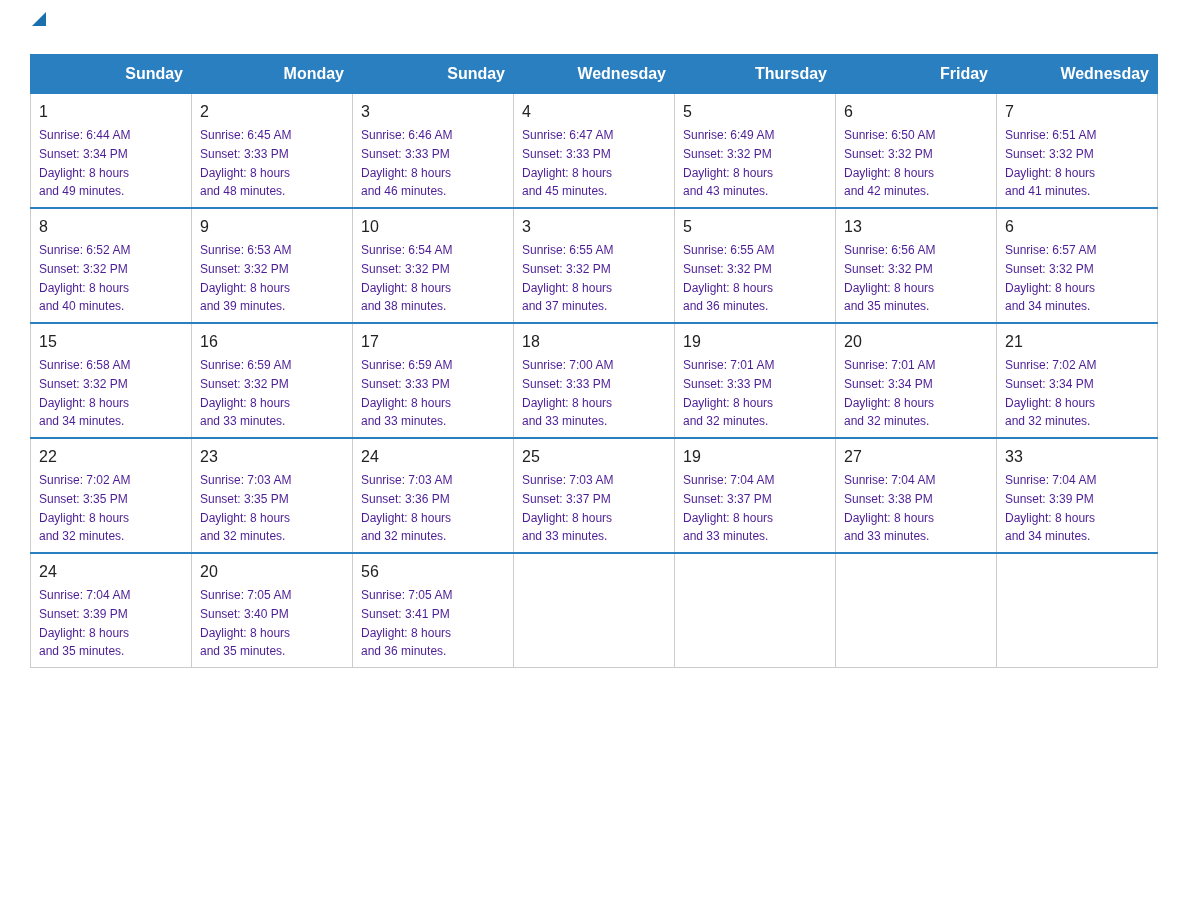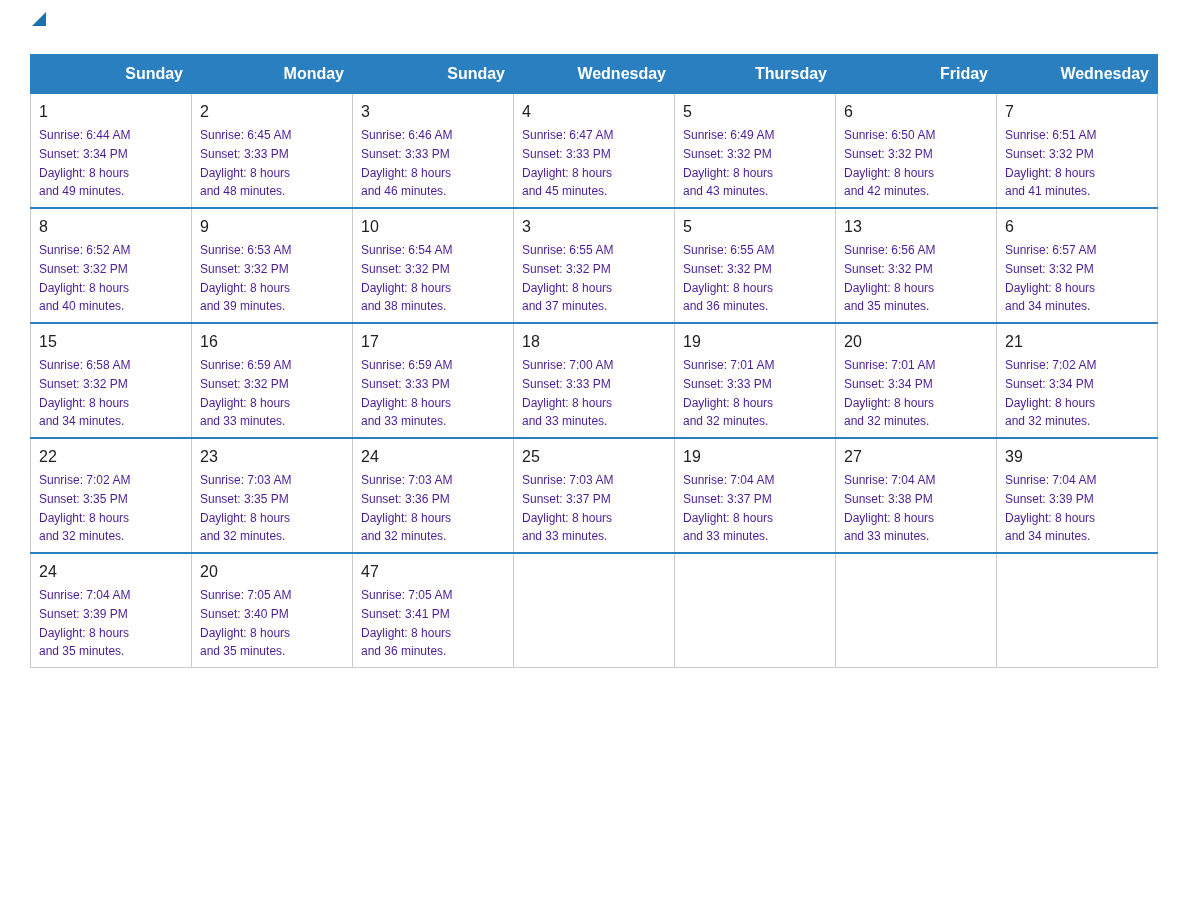--- a/index.html
+++ b/index.html
@@ -239,35 +239,35 @@
       </td>
         <td>
         <span class="day-num">19</span>
         <span class="day-info">Sunrise: 7:04 AM<br>Sunset: 3:37 PM<br>Daylight: 8 hours<br>and 33 minutes.</span>
       </td>
         <td>
         <span class="day-num">27</span>
         <span class="day-info">Sunrise: 7:04 AM<br>Sunset: 3:38 PM<br>Daylight: 8 hours<br>and 33 minutes.</span>
       </td>
         <td>
-        <span class="day-num">39</span>
+        <span class="day-num">33</span>
         <span class="day-info">Sunrise: 7:04 AM<br>Sunset: 3:39 PM<br>Daylight: 8 hours<br>and 34 minutes.</span>
       </td>
       </tr>
       <tr>
         <td>
         <span class="day-num">24</span>
         <span class="day-info">Sunrise: 7:04 AM<br>Sunset: 3:39 PM<br>Daylight: 8 hours<br>and 35 minutes.</span>
       </td>
         <td>
         <span class="day-num">20</span>
         <span class="day-info">Sunrise: 7:05 AM<br>Sunset: 3:40 PM<br>Daylight: 8 hours<br>and 35 minutes.</span>
       </td>
         <td>
-        <span class="day-num">47</span>
+        <span class="day-num">56</span>
         <span class="day-info">Sunrise: 7:05 AM<br>Sunset: 3:41 PM<br>Daylight: 8 hours<br>and 36 minutes.</span>
       </td>
         <td class="empty"></td>
         <td class="empty"></td>
         <td class="empty"></td>
         <td class="empty"></td>
       </tr>
     </tbody>
 </table>
 

